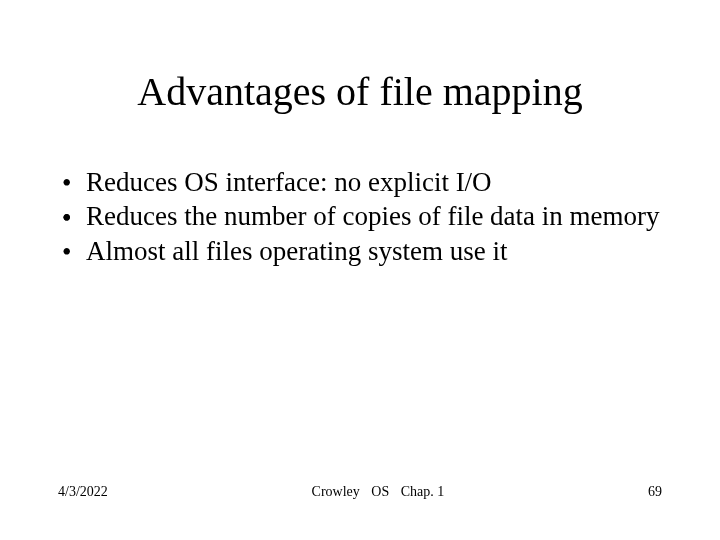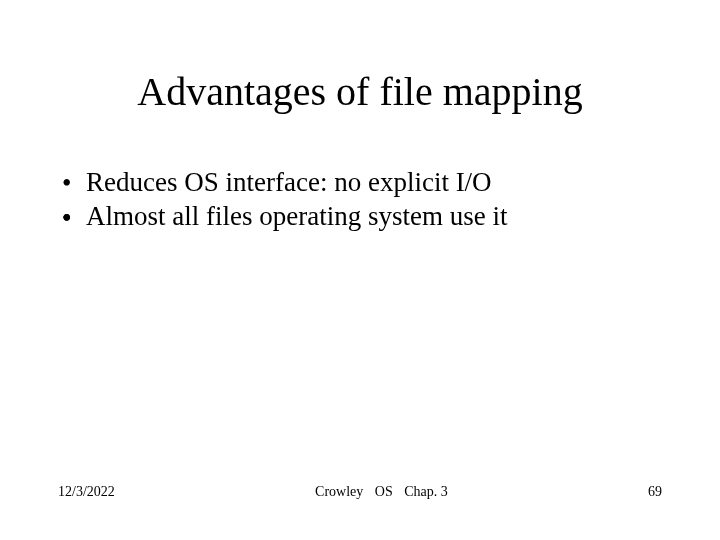--- a/index.html
+++ b/index.html
@@ -81,30 +81,31 @@
   <div class="body">
     <div class="bullet">
       <span class="dot">•</span>
       <span>Reduces OS interface: no explicit I/O</span>
     </div>
     <div class="bullet">
       <span class="dot">•</span>
     </div>
     <div class="bullet">
       <span class="dot">•</span>
+      <span>Reduces the number of copies of file data in memory</span>
     </div>
     <div class="bullet">
       <span class="dot">•</span>
       <span>Almost all files operating system use it</span>
     </div>
   </div>
 
   <div class="footer">
-    <div class="date">12/3/2022</div>
+    <div class="date">4/3/2022</div>
     <div class="center">
       <span>Crowley</span>
       <span>OS</span>
-      <span>Chap. 3</span>
+      <span>Chap. 1</span>
     </div>
     <div class="page">69</div>
   </div>
 
 </div>
 
 </body></html>

